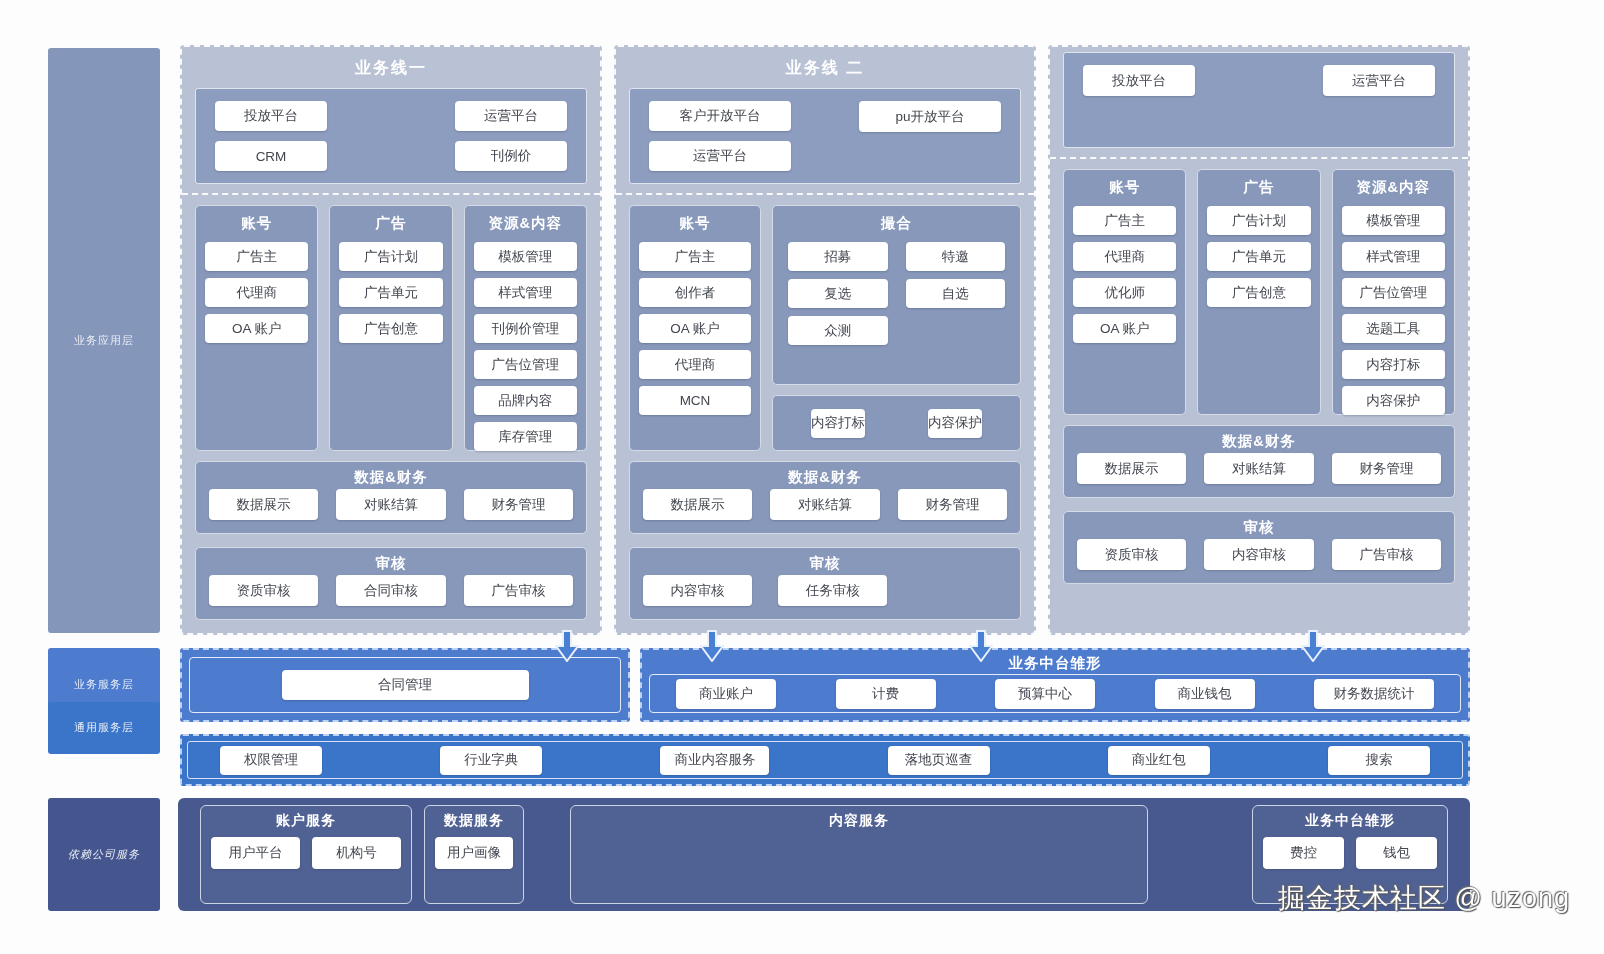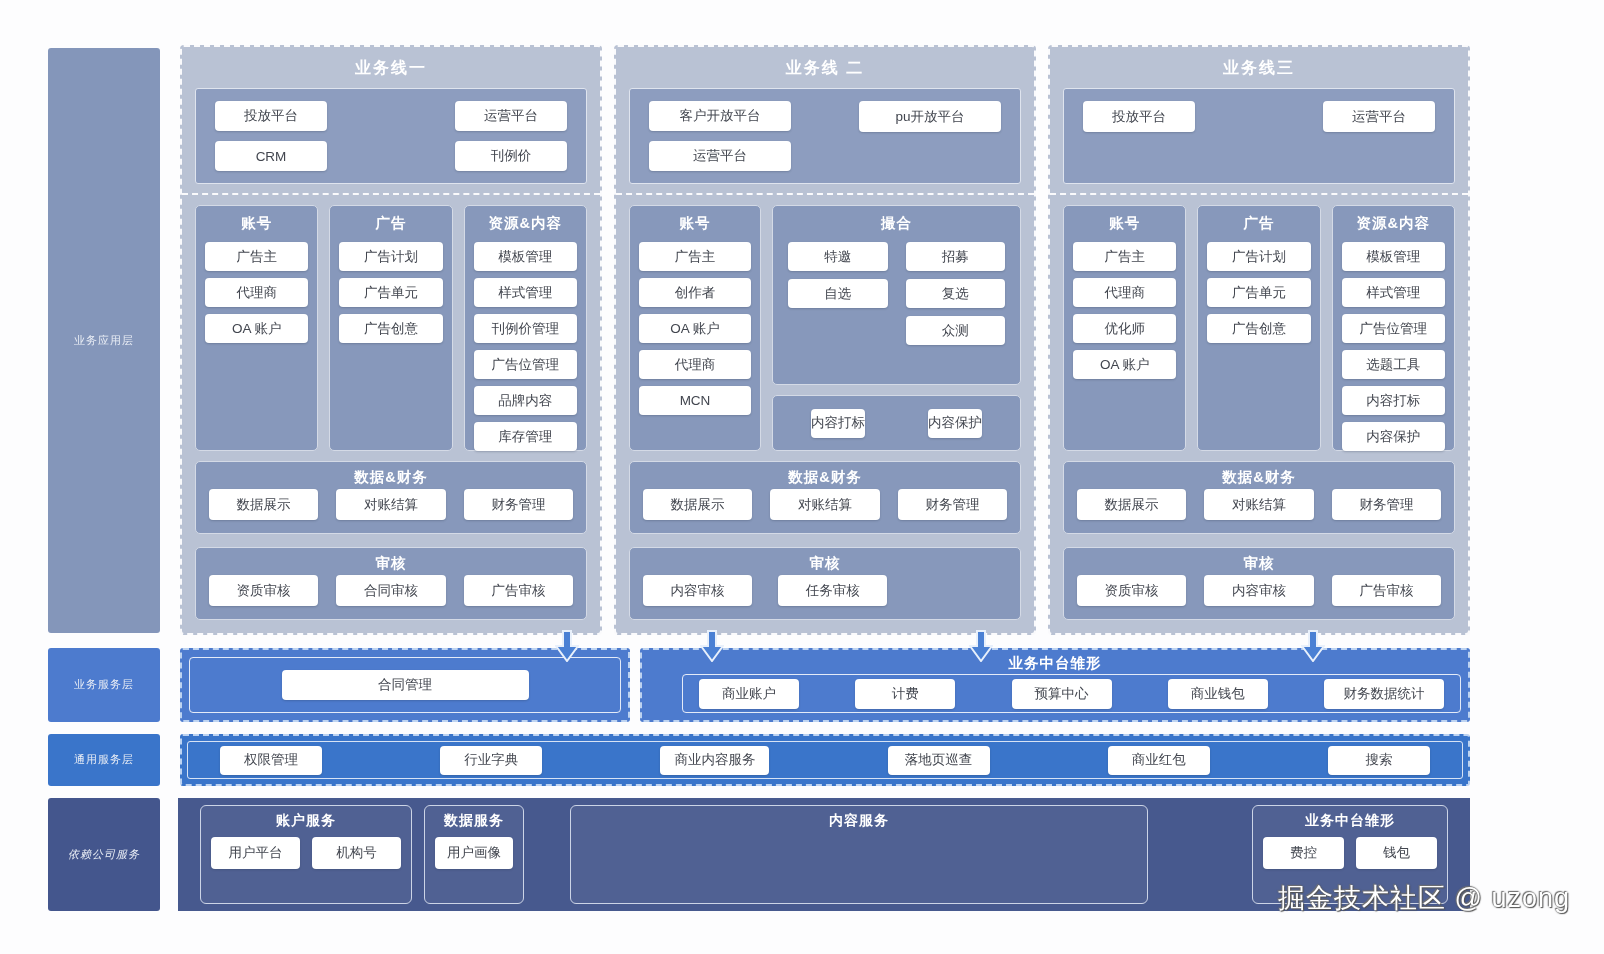--- a/index.html
+++ b/index.html
@@ -4,21 +4,21 @@
 <style>
   html,body{margin:0;padding:0;background:#ffffff;}
   .canvas{position:relative;width:1604px;height:954px;background:#fdfdfe;overflow:hidden;
           font-family:"Liberation Sans", sans-serif;}
 
   
   .rail{position:absolute;left:48px;width:112px;display:flex;align-items:center;justify-content:center;
         text-align:center;color:#e9edf5;font-size:11px;letter-spacing:1px;border-radius:3px;line-height:1.45;}
   .rail-app{top:48px;height:585px;background:#8496ba;}
   .rail-svc{top:648px;height:74px;background:#4d7bce;}
-  .rail-common{top:734px;height:52px;background:#3a75ca;}
+  .rail-common{top:702px;height:52px;background:#3a75ca;}
   .rail-dep{top:798px;height:113px;background:#44568d;padding:0 10px;box-sizing:border-box;font-style:italic;}
 
   
   .row1{position:absolute;left:180px;top:45px;width:1290px;height:590px;display:flex;gap:12px;}
   .line{flex:1;background:#b9c2d4;border:2px dashed rgba(255,255,255,.92);border-radius:4px;
         padding:5px 13px 10px;box-sizing:border-box;display:flex;flex-direction:column;}
   .line-title{text-align:center;color:#fff;font-size:16px;font-weight:bold;letter-spacing:2px;padding:6px 0 9px;}
   .panel{background:#8d9dbf;border:1px solid #dfe4ee;border-radius:3px;height:96px;flex:0 0 96px;
          padding:12px 19px;box-sizing:border-box;display:flex;justify-content:space-between;}
   .pf-col{display:flex;flex-direction:column;gap:10px;width:112px;}
@@ -48,36 +48,36 @@
   .sect-row.left{justify-content:flex-start;gap:26px;}
 
   
   .row2{position:absolute;left:180px;top:648px;width:1290px;height:74px;display:flex;gap:10px;}
   .svc-box{background:#4d7bce;border:2px dashed #bdd3f1;border-radius:3px;box-sizing:border-box;padding:7px;}
   .svc-left{flex:0 0 450px;}
   .svc-right{flex:1;display:flex;flex-direction:column;padding:3px 7px 7px;}
   .svc-inner{border:1px solid rgba(255,255,255,.85);border-radius:4px;height:100%;display:flex;
              align-items:center;justify-content:center;box-sizing:border-box;}
   .svc-title{color:#fff;font-weight:bold;font-size:14.5px;text-align:center;letter-spacing:1px;flex:0 0 21px;line-height:20px;}
-  .svc-right .svc-inner{flex:1;justify-content:space-between;padding:0 16px;margin-left:33px;}
+  .svc-right .svc-inner{flex:1;justify-content:space-between;padding:0 26px;}
   .svc-left .btn{width:247px;height:30px;}
   .svc-right .btn{width:100px;height:30px;}
   .svc-right .btn.wide{width:120px;}
 
   .arrow{position:absolute;top:630px;width:24px;height:32px;z-index:5;}
 
   
   .row3{position:absolute;left:180px;top:734px;width:1290px;height:52px;background:#3a75ca;
         border:2px dashed #bdd3f1;border-radius:3px;box-sizing:border-box;padding:5px;}
   .common-inner{border:1px solid rgba(255,255,255,.8);border-radius:3px;height:100%;display:flex;
                 align-items:center;justify-content:space-between;padding:0 32px;box-sizing:border-box;}
   .common-inner .btn{height:29px;padding:0 14px;min-width:74px;}
 
   
-  .row4{position:absolute;left:178px;top:798px;width:1292px;height:113px;background:#47598e;border-radius:0;
+  .row4{position:absolute;left:178px;top:798px;width:1292px;height:113px;background:#47598e;border-radius:6px;
         box-sizing:border-box;padding:7px 22px;display:flex;gap:12px;}
   .dep-group{border:1.5px solid #ccd4e6;border-radius:6px;background:rgba(255,255,255,.05);
              padding:3px 10px 10px;box-sizing:border-box;display:flex;flex-direction:column;}
   .dep-title{color:#fff;font-weight:bold;font-size:14px;text-align:center;padding:3px 0 7px;letter-spacing:1px;}
   .dep-items{display:flex;gap:12px;align-items:flex-start;}
   .dep-items .btn{flex:1;height:32px;}
   .dep-account{width:212px;}
   .dep-data{width:100px;}
   .dep-content{width:578px;margin-left:34px;}
   .dep-grid{display:grid;grid-template-columns:repeat(4,1fr);gap:8px 26px;}
@@ -172,27 +172,27 @@
           <div class="btn">创作者</div>
           <div class="btn">OA 账户</div>
           <div class="btn">代理商</div>
           <div class="btn">MCN</div>
         </div>
         <div class="stack">
           <div class="subcol match">
             <div class="subcol-title">撮合</div>
             <div class="match-cols">
               <div>
-                <div class="btn">特邀</div>
-                <div class="btn">自选</div>
-              </div>
-              <div>
                 <div class="btn">招募</div>
                 <div class="btn">复选</div>
                 <div class="btn">众测</div>
+              </div>
+              <div>
+                <div class="btn">特邀</div>
+                <div class="btn">自选</div>
               </div>
             </div>
           </div>
           <div class="subcol extra">
             <div class="btn">内容打标</div>
             <div class="btn">内容保护</div>
           </div>
         </div>
       </div>
       <div class="sect df">
@@ -206,21 +206,20 @@
       <div class="sect audit">
         <div class="subcol-title">审核</div>
         <div class="sect-row left">
           <div class="btn">内容审核</div>
           <div class="btn">任务审核</div>
         </div>
       </div>
     </div>
 
     <div class="line">
-      <div class="line-title">业务线三</div>
       <div class="panel">
         <div class="pf-col">
           <div class="btn">投放平台</div>
         </div>
         <div class="pf-col">
           <div class="btn">运营平台</div>
         </div>
       </div>
       <div class="dash-sep"></div>
       <div class="mid">

